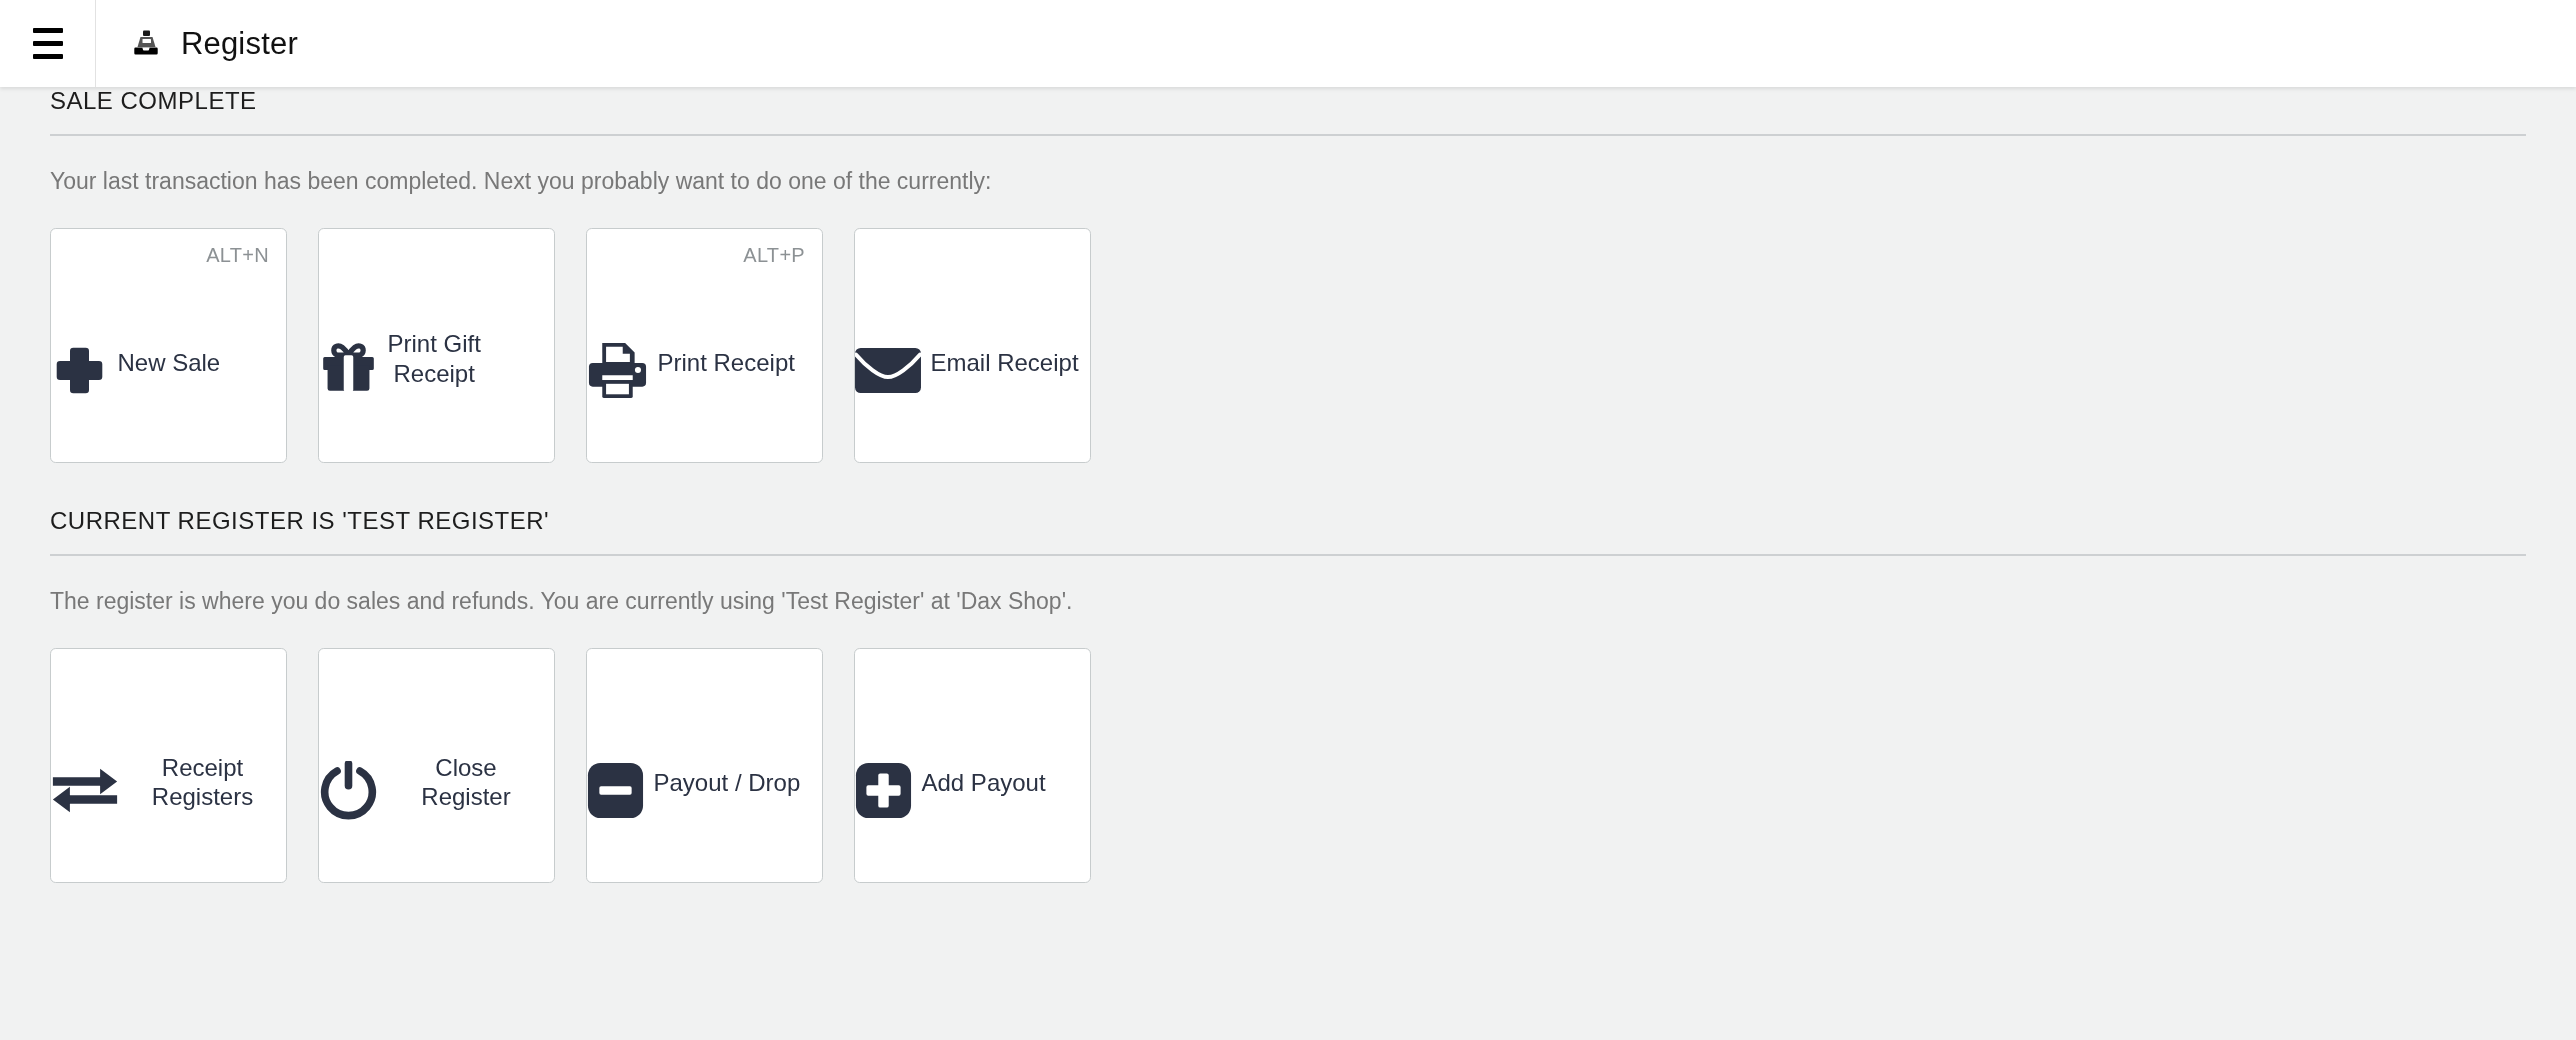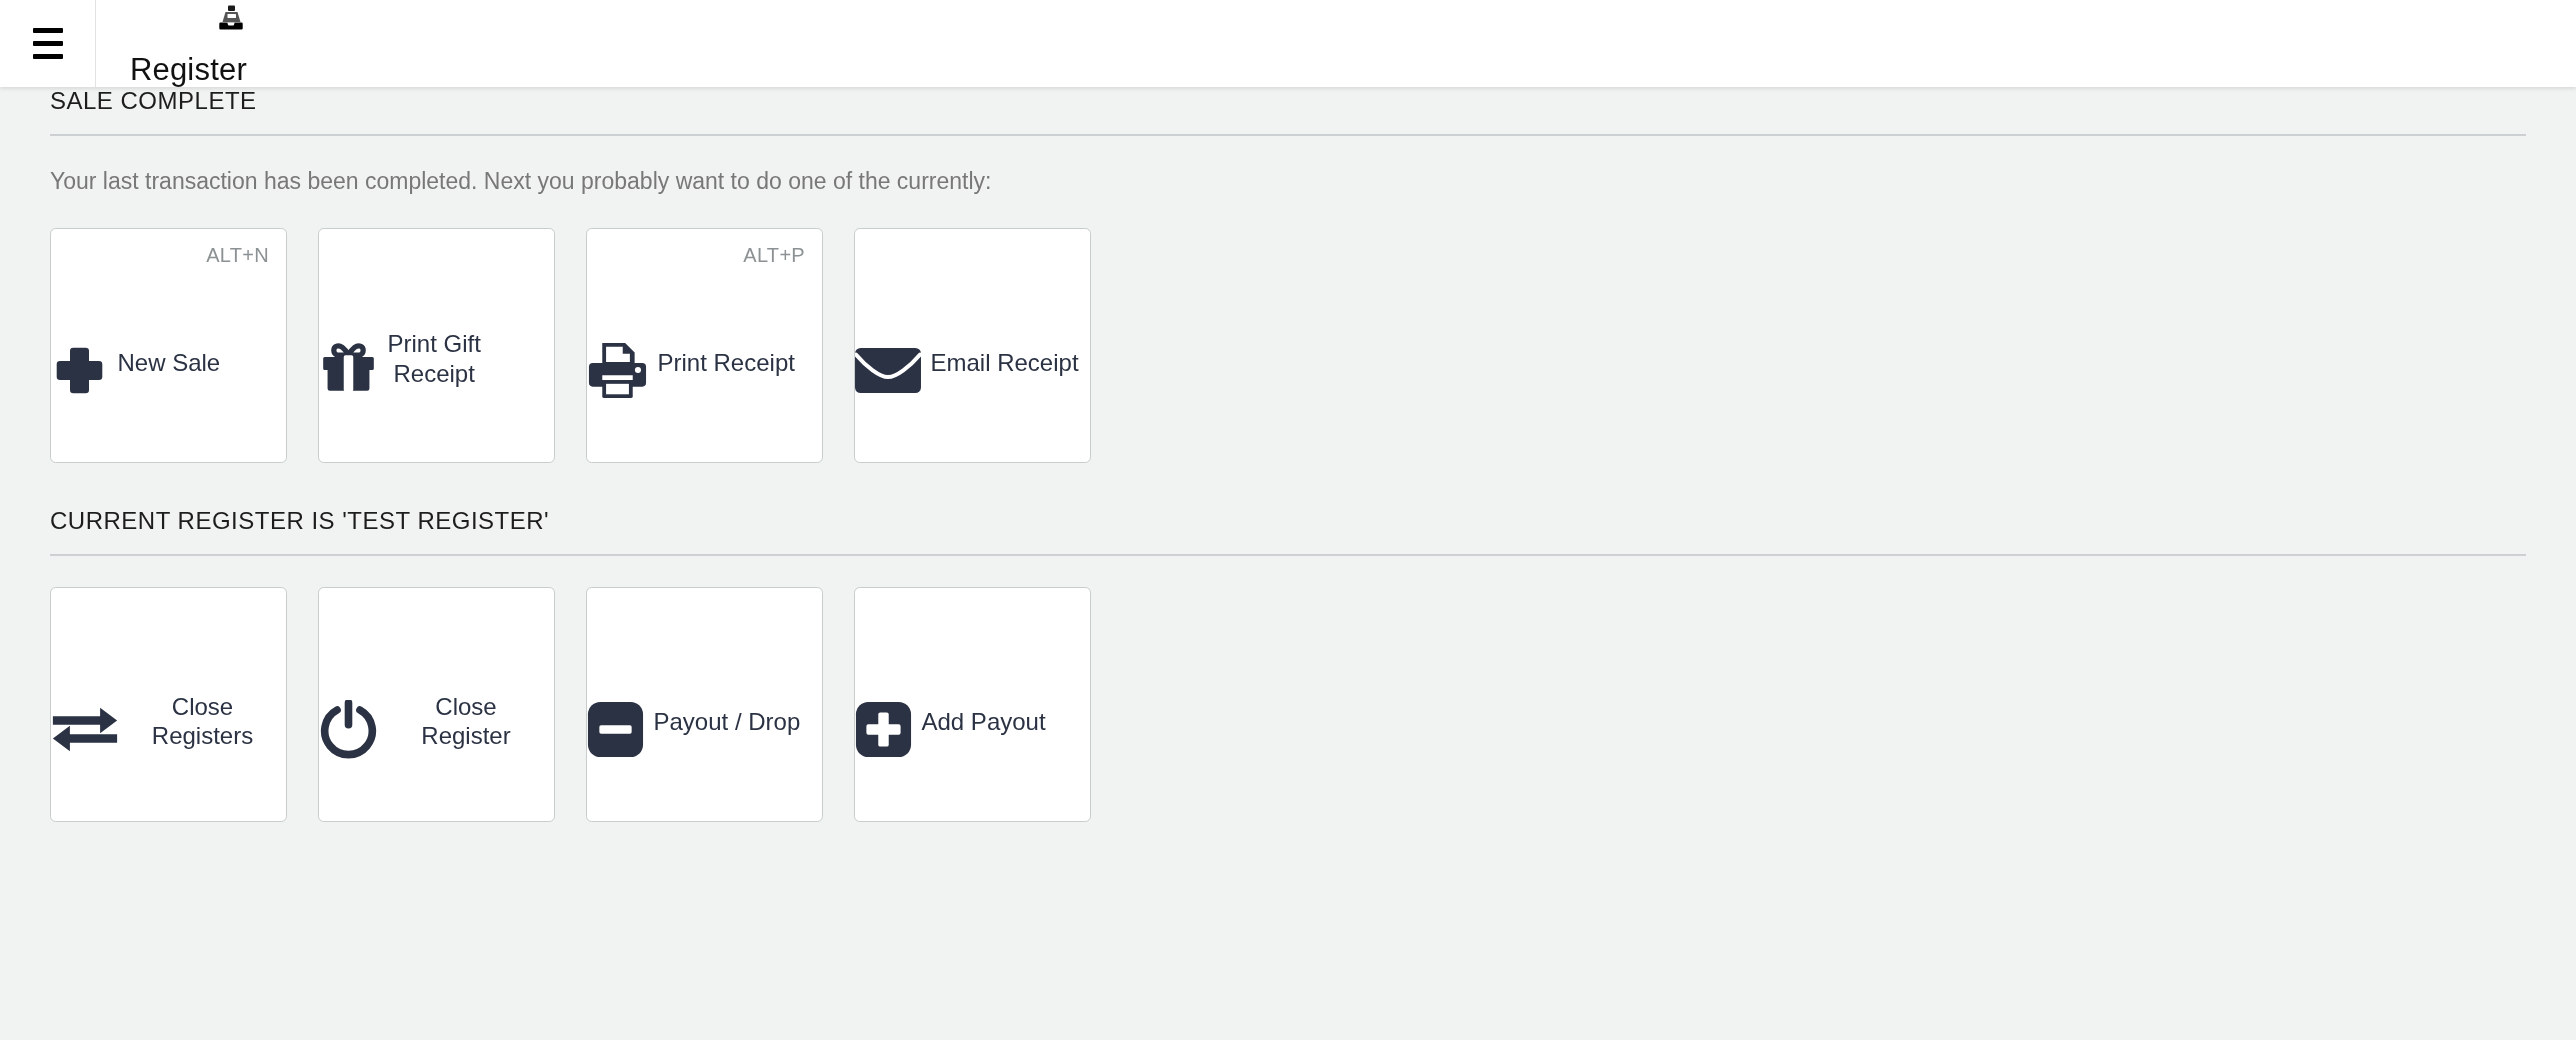--- a/index.html
+++ b/index.html
@@ -49,24 +49,23 @@
 
   .header-divider {
     width: 0.9px;
     height: 87px;
     background: #e2e2e2;
     flex: 0 0 auto;
   }
 
   .header-title-wrap {
     display: flex;
-    align-items: flex-end;
+    align-items: flex-start;
     padding-left: 34px;
     gap: 19px;
-    flex-direction: column;
   }
 
   .register-icon {
     width: 32px;
     height: 32px;
     display: block;
     flex: 0 0 auto;
   }
 
   .page-title {
@@ -236,32 +235,33 @@
         <div class="card-label">Email Receipt</div>
       </div>
 
     </div>
   </section>
 
   <div class="section-gap"></div>
 
   <section class="section">
     <h2 class="section-heading">CURRENT REGISTER IS 'TEST REGISTER'</h2>
+    <p class="section-desc">The register is where you do sales and refunds. You are currently using 'Test Register'  at 'Dax Shop'.</p>
 
     <div class="card-row">
 
       <div class="action-card">
         <div class="shortcut"></div>
         <div class="card-icon">
           <svg width="68" height="53" viewBox="0 0 72 56">
             <path d="M2 14 h50 V5 l18 13.5 L52 32 v-9 H2 Z" fill="#2b3243"></path>
             <path d="M70 42 H20 v9 L2 37.5 L20 24 v9 h50 Z" fill="#2b3243"></path>
           </svg>
         </div>
-        <div class="card-label">Close Registers</div>
+        <div class="card-label">Receipt Registers</div>
       </div>
 
       <div class="action-card">
         <div class="shortcut"></div>
         <div class="card-icon">
           <svg width="59" height="59" viewBox="0 0 62 62">
             <path d="M19 10.5 A25 25 0 1 0 43 10.5" fill="none" stroke="#2b3243" stroke-width="8" stroke-linecap="round"></path>
             <line x1="31" y1="3" x2="31" y2="26" stroke="#2b3243" stroke-width="8" stroke-linecap="round"></line>
           </svg>
         </div>

